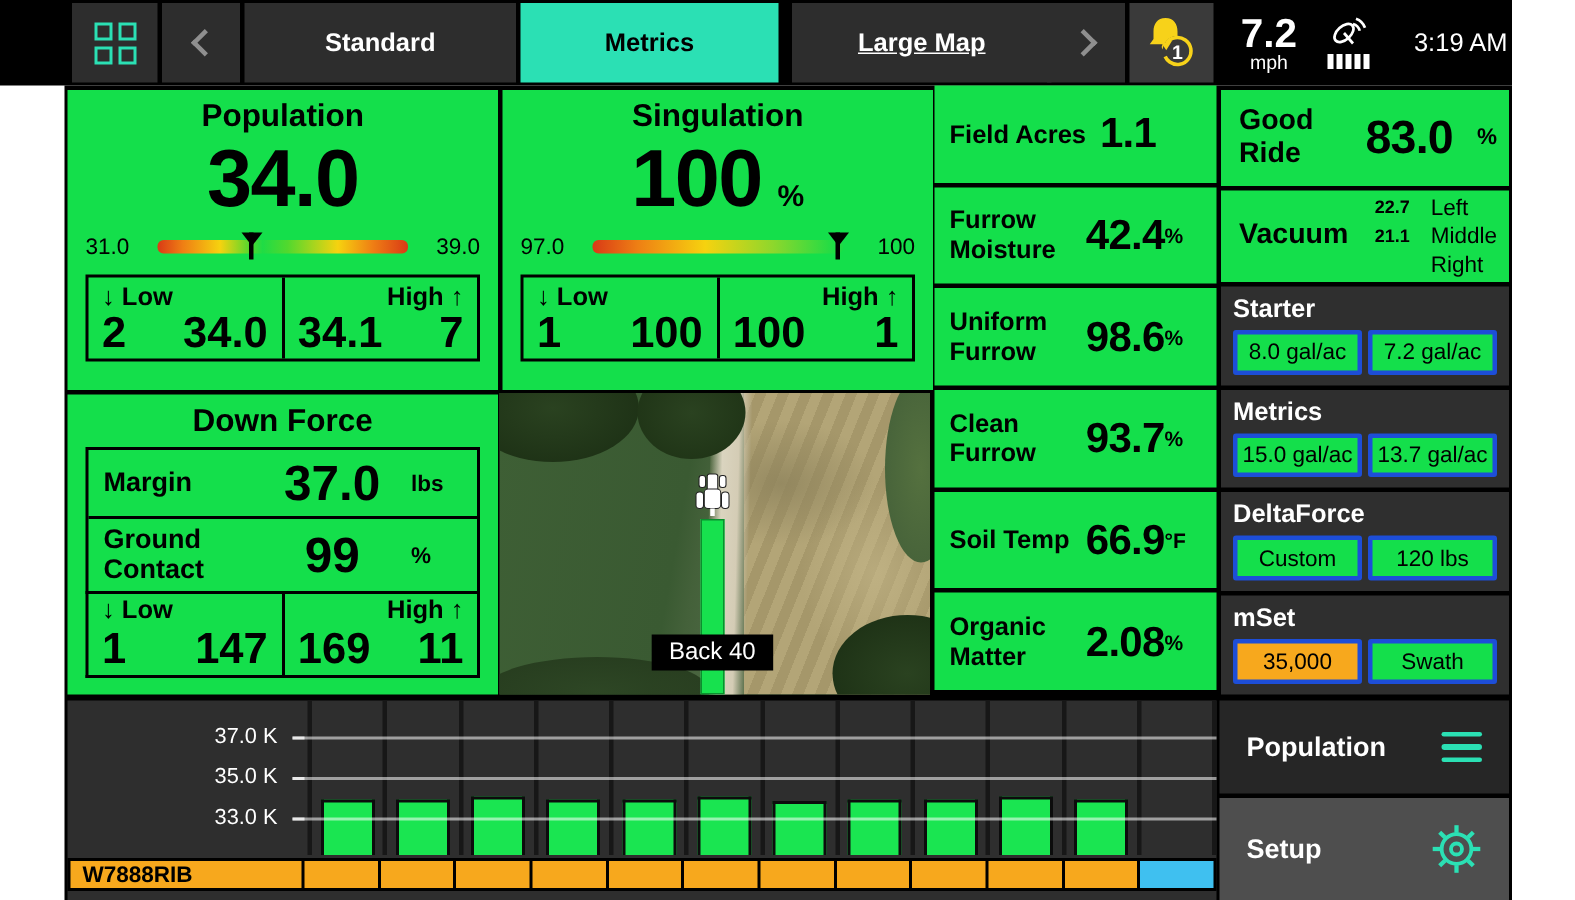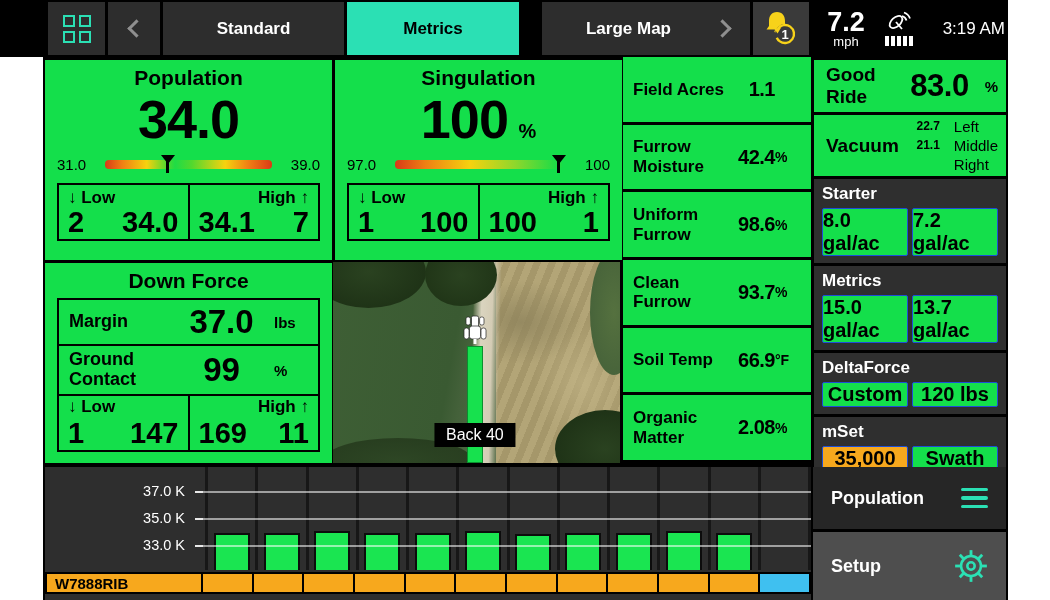--- a/index.html
+++ b/index.html
@@ -59,39 +59,39 @@
   .df-row .lab { width:100px; font-size:18px; font-weight:bold; line-height:1.1; }
   .df-row .val { flex:1; text-align:center; font-size:33px; font-weight:bold; }
   .df-row .unit { width:34px; font-size:15px; font-weight:bold; }
   .df-lowhigh { margin-top:0; border-top:none; }
 
   
   .col { position:absolute; display:flex; flex-direction:column; gap:3px; }
   .metric-row { flex:1; display:flex; align-items:center; padding:4px 10px; }
   .metric-row .lab { width:96px; font-size:17px; font-weight:bold; line-height:1.15; }
   .metric-row .lab.one-line { white-space:nowrap; }
-  .metric-row .val { flex:1; text-align:right; font-size:20px; font-weight:bold; letter-spacing:-0.5px; }
+  .metric-row .val { flex:1; text-align:center; font-size:28px; font-weight:bold; letter-spacing:-0.5px; }
   .metric-row .unit { width:26px; font-size:14px; font-weight:bold; }
 
   
   .gr-row { display:flex; align-items:center; padding:4px 8px 4px 12px; }
   .gr-row .lab { font-size:19px; font-weight:bold; }
   .gr-row .val { font-size:31px; font-weight:bold; margin-left:14px; letter-spacing:-0.5px; }
   .gr-row .unit { font-size:15px; font-weight:bold; margin-left:16px; }
   .vac-row { display:flex; align-items:center; padding:2px 8px 2px 12px; }
   .vac-row .lab { width:92px; font-size:19px; font-weight:bold; }
   .vac-vals { width:48px; text-align:right; }
   .vac-vals div { font-size:12px; font-weight:bold; height:19px; line-height:19px; }
   .vac-pos { margin-left:14px; }
   .vac-pos div { font-size:15px; height:19px; line-height:19px; }
   .rate-panel { background:#2f2f2f; padding:5px 8px; display:flex; flex-direction:column; }
   .rate-title { color:#fff; font-size:17px; font-weight:bold; }
   .rate-btns { display:flex; gap:4px; margin-top:4px; flex:1; padding-bottom:2px; }
-  .rate-btn { flex:1; background:#14df4b; border:1px solid #1d4ed8; border-radius:2px; color:#000;
-    font-size:20px; font-weight:bold; display:flex; align-items:center; justify-content:center; cursor:pointer; }
+  .rate-btn { flex:1; background:#14df4b; border:3px solid #1d4ed8; border-radius:2px; color:#000;
+    font-size:15px; font-weight:normal; display:flex; align-items:center; justify-content:center; cursor:pointer; }
   .rate-btn.orange { background:#f7a81d; }
 
   
   .map { position:absolute; left:290px; top:205px; width:287px; height:201px; overflow:hidden;
     background:linear-gradient(100deg,#3e5f35 0%,#3a5a32 42%,#44613a 47%,#4a6540 52%); }
   .map .rfield { position:absolute; left:163px; right:0; top:0; bottom:0;
     background:repeating-linear-gradient(112deg,#b3a577 0 7px,#a5976a 7px 14px); }
   .map .rfield::after { content:""; position:absolute; inset:0;
     background:radial-gradient(ellipse 90px 60px at 20% 30%, rgba(142,131,92,0.8), transparent 70%),
                radial-gradient(ellipse 70px 90px at 70% 60%, rgba(200,186,140,0.55), transparent 70%); }
@@ -144,21 +144,21 @@
           <span></span>
           <span></span>
           <span></span>
         </div>
     </div>
     <div class="tb-btn" style="left:108px;width:52px;">
       <div class="chev left"></div>
     </div>
     <div class="tb-btn tb-tab" style="left:163px;width:181px;">Standard</div>
     <div class="tb-btn tb-tab active" style="left:347px;width:172px;">Metrics</div>
-    <div class="tb-btn tb-tab" style="left:542px;width:173px;">Large Map</div>
+    <div class="tb-btn tb-tab" style="left:528px;width:173px;text-decoration:underline;">Large Map</div>
     <div class="tb-btn" style="left:698px;width:52px;">
       <div class="chev right"></div>
     </div>
     <div class="tb-btn bell-btn" style="left:753px;width:56px;">
       <svg width="40" height="42" viewBox="0 0 40 42">
         <path d="M16 4 C10.5 4 8 8 8 13 L8 18 L5.5 21.5 L26.5 21.5 L24 18 L24 13 C24 8 21.5 4 16 4 Z" fill="#f7d21a"></path>
         <rect x="13.5" y="21.5" width="5" height="3.5" rx="1.7" fill="#f7d21a"></rect>
         <circle cx="24" cy="26" r="10" fill="#3a3a3a"></circle>
         <circle cx="24" cy="26" r="9" fill="none" stroke="#f7d21a" stroke-width="2.4" stroke-dasharray="47 10" transform="rotate(-145 24 26)"></circle>
         <polygon points="13.5,21 20.5,19 16.5,25.5" fill="#f7d21a"></polygon>

